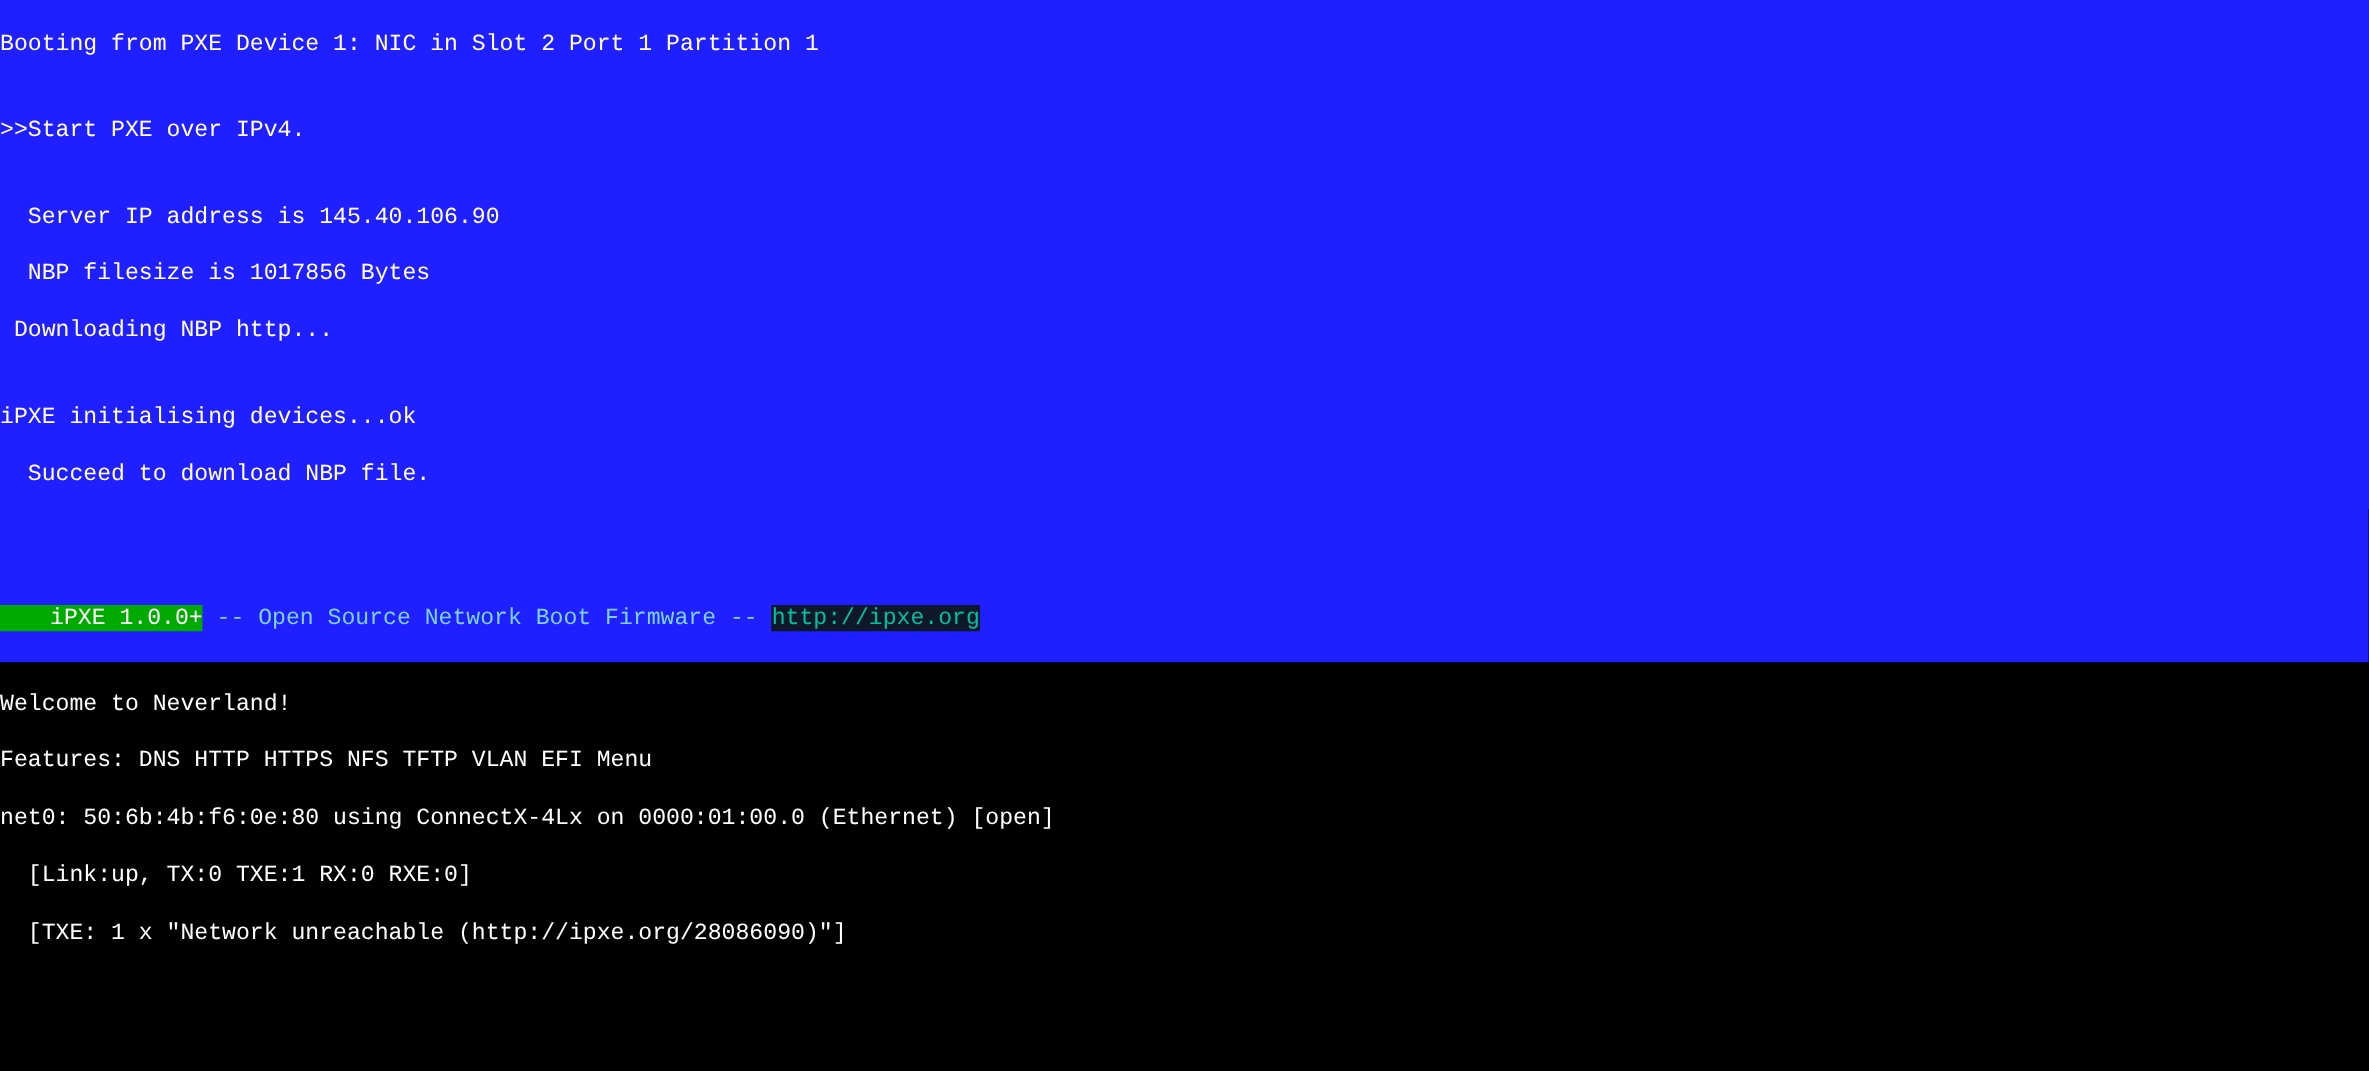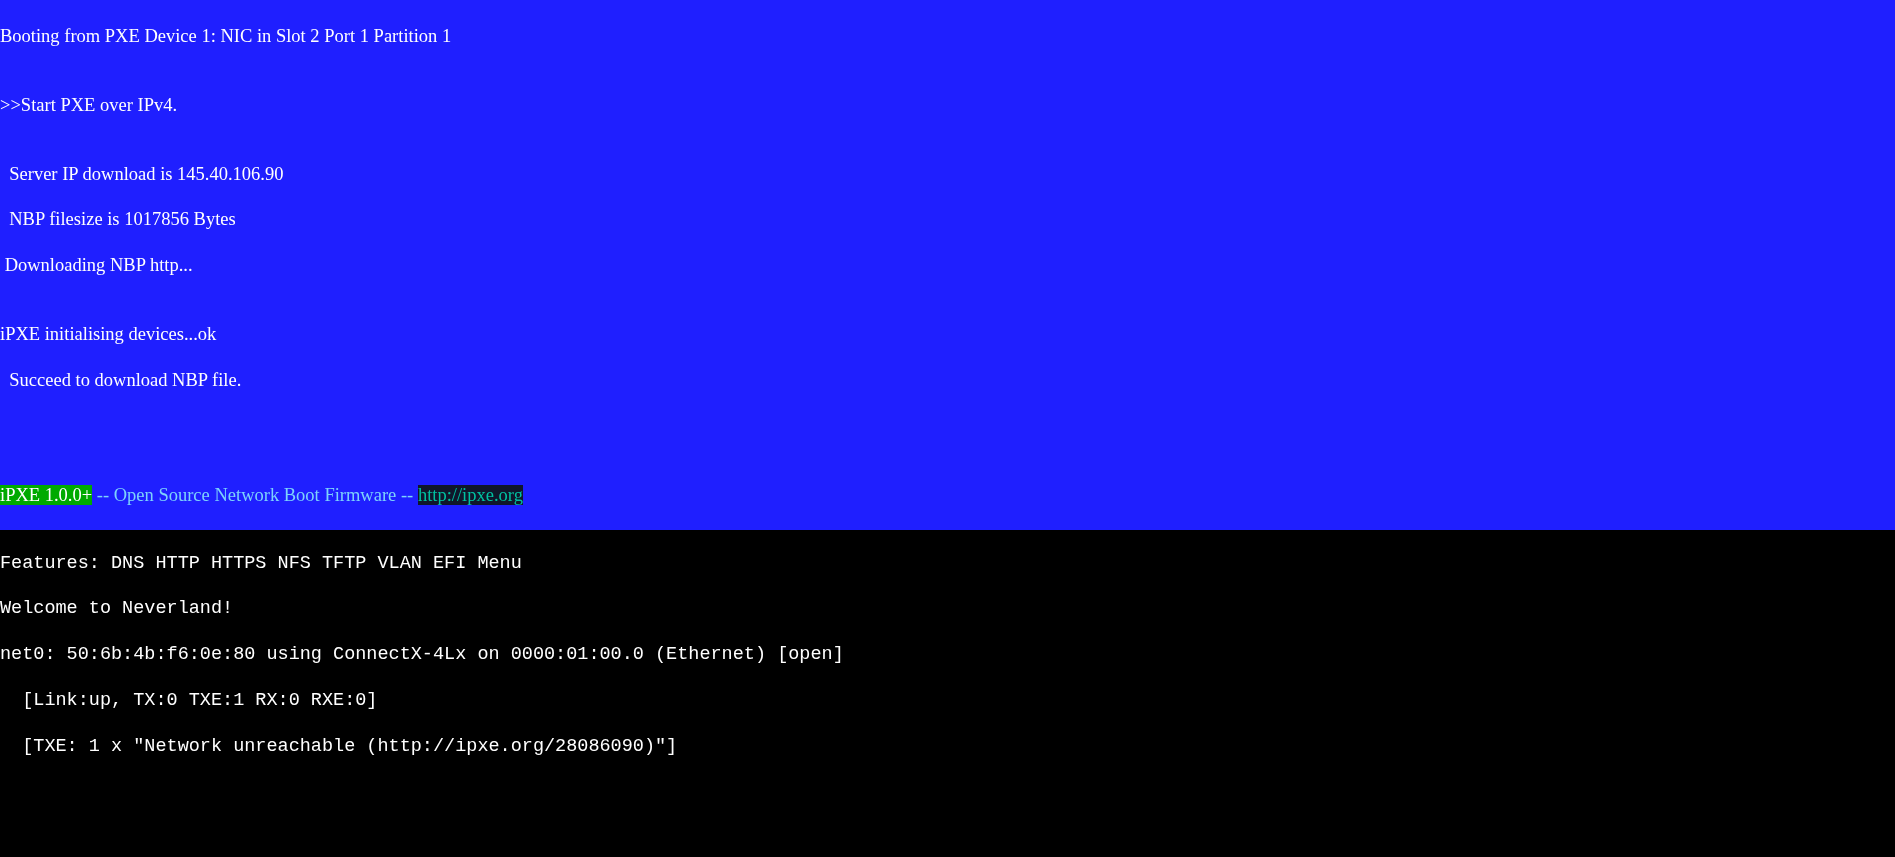--- a/index.html
+++ b/index.html
@@ -12,60 +12,60 @@
     font-size: 18.5px;
     line-height: 1.24;
     color: #fff;
     overflow: hidden;
   }
   .blue-section {
     background: #1f1fff;
     color: #fff;
     padding: 2px 0 0 0;
     white-space: pre;
-    font-family: Liberation Serif, serif;
   }
   .black-section {
     background: #000;
     color: #fff;
     white-space: pre;
   }
   .line { display:block; white-space: pre; }
   .ver-badge {
     background: #00aa00;
     color: #fff;
+    padding-left: 40px;
   }
   .dash { color:#7dd3fc; }
   .link {
     color: #00c0a0;
     background: #0f172a;
   }
 </style>
 </head>
 <body>
 
 <div class="blue-section">
 <span class="line">Booting from PXE Device 1: NIC in Slot 2 Port 1 Partition 1</span>
 <span class="line"></span>
 <span class="line">&gt;&gt;Start PXE over IPv4.</span>
 <span class="line"></span>
-<span class="line">  Server IP download is 145.40.106.90</span>
+<span class="line">  Server IP address is 145.40.106.90</span>
 <span class="line">  NBP filesize is 1017856 Bytes</span>
 <span class="line"> Downloading NBP http...</span>
 <span class="line"></span>
 <span class="line">iPXE initialising devices...ok</span>
 <span class="line">  Succeed to download NBP file.</span>
 <span class="line"></span>
 <span class="line"></span>
 <span class="line"></span>
 <span class="line"><span class="ver-badge">iPXE 1.0.0+</span><span class="dash"> -- Open Source Network Boot Firmware -- </span><span class="link">http://ipxe.org</span></span>
 </div>
 <div class="black-section">
+<span class="line">Welcome to Neverland!</span>
 <span class="line">Features: DNS HTTP HTTPS NFS TFTP VLAN EFI Menu</span>
-<span class="line">Welcome to Neverland!</span>
 <span class="line">net0: 50:6b:4b:f6:0e:80 using ConnectX-4Lx on 0000:01:00.0 (Ethernet) [open]</span>
 <span class="line">  [Link:up, TX:0 TXE:1 RX:0 RXE:0]</span>
 <span class="line">  [TXE: 1 x "Network unreachable (http://ipxe.org/28086090)"]</span>
 
 
 
 
 
 
 

